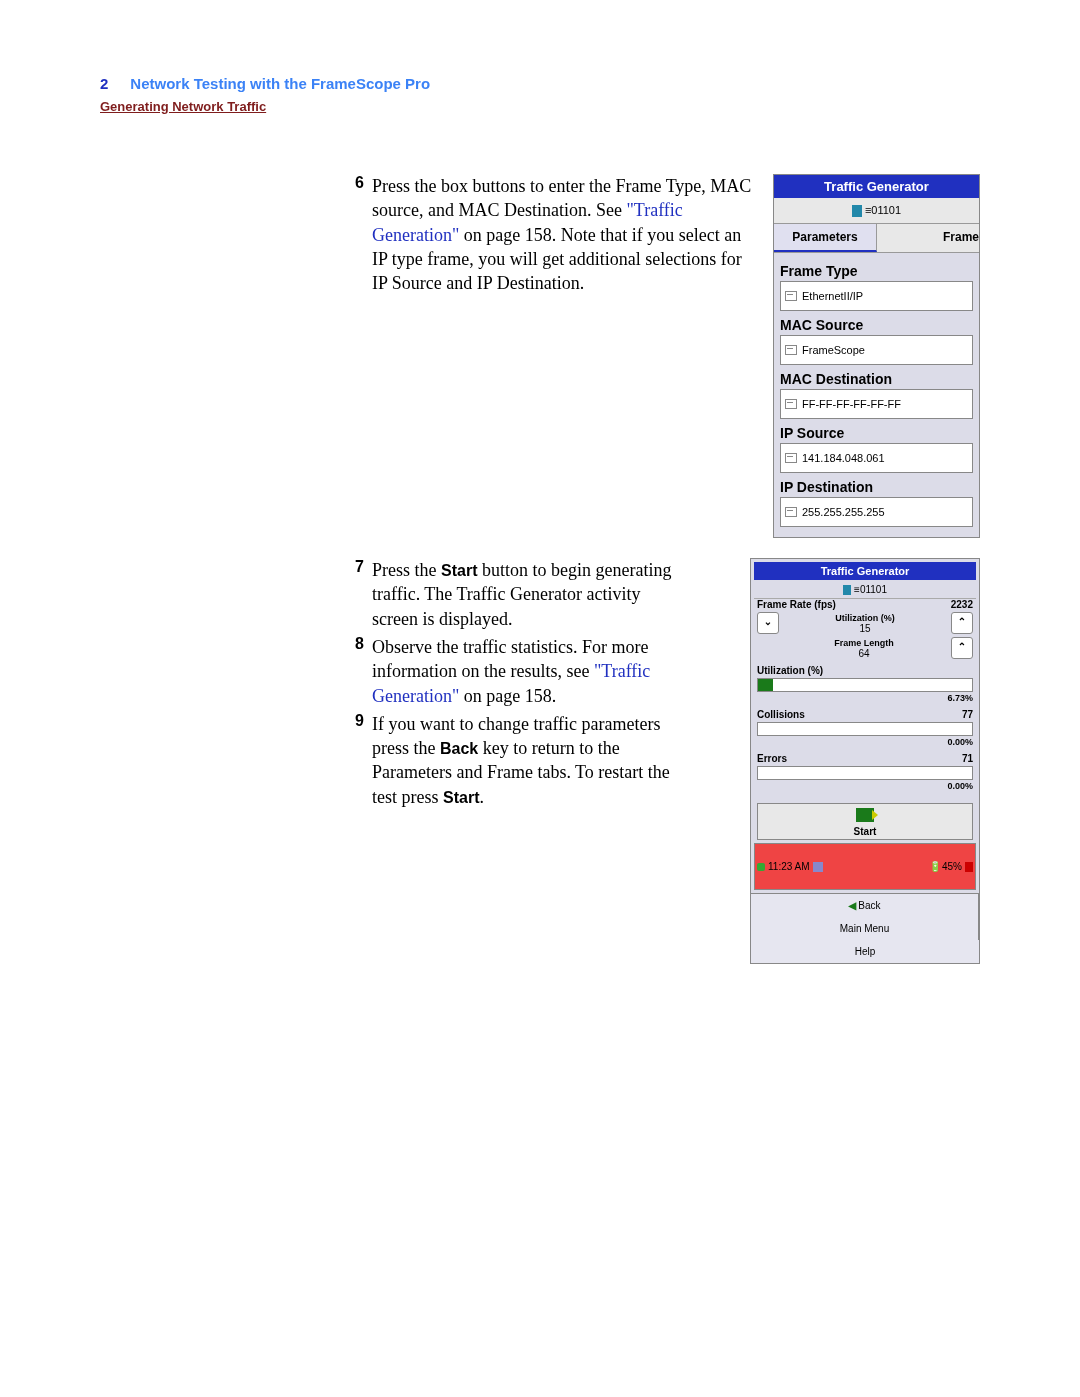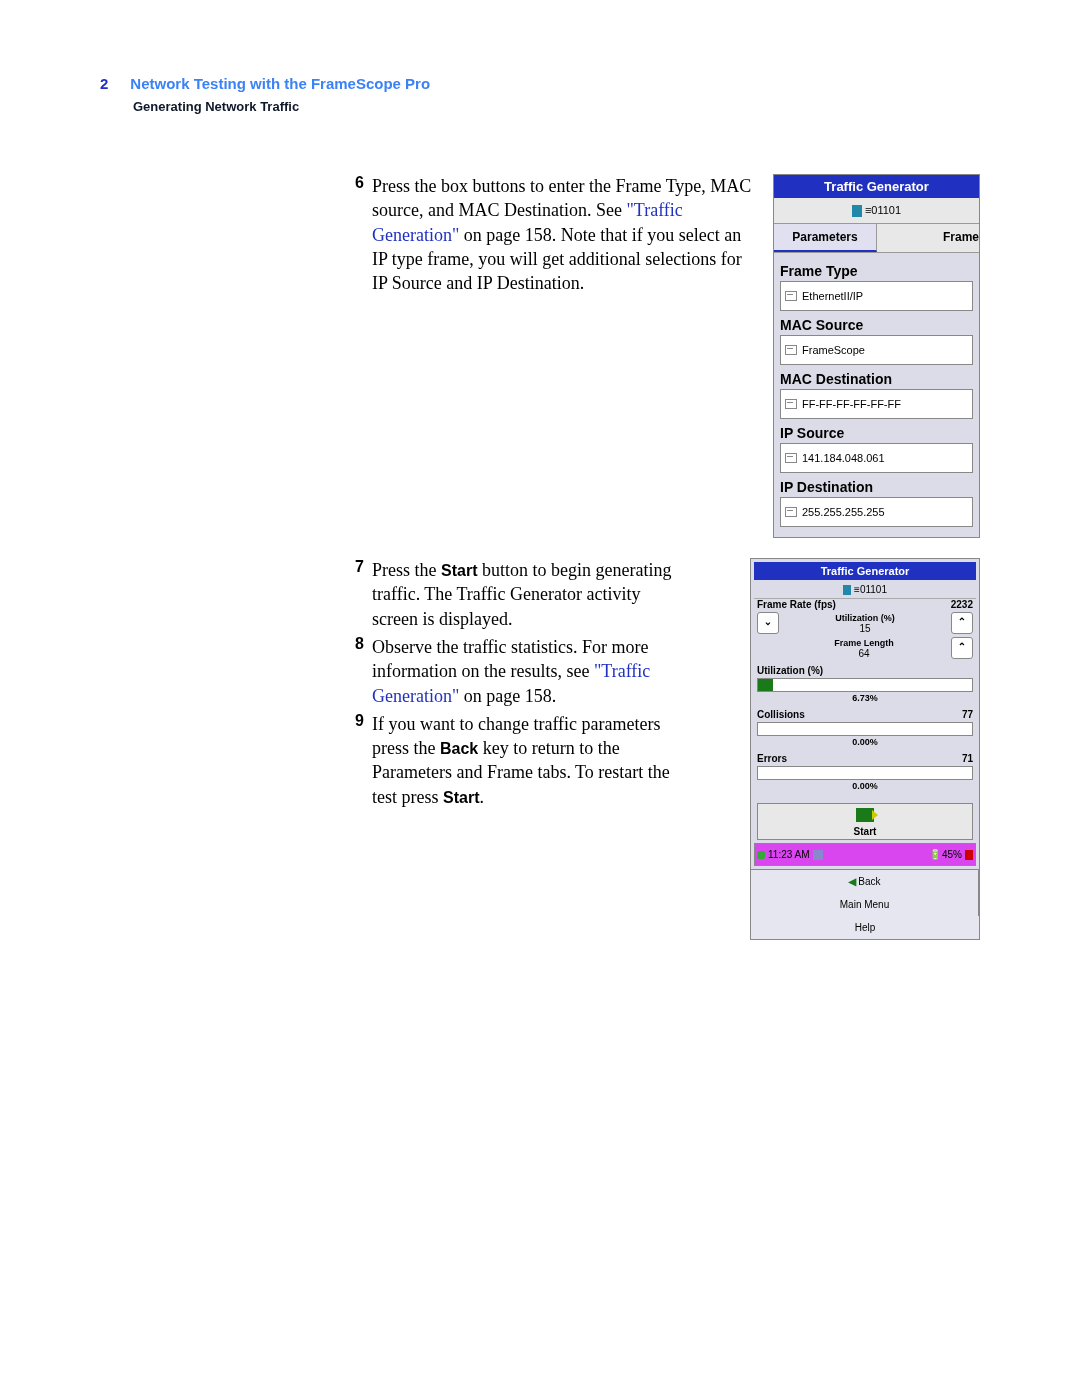--- a/index.html
+++ b/index.html
@@ -31,26 +31,26 @@
     display: inline-block;
   }
   .chapter-title {
     color: #3b82f6;
     font-family: Arial, sans-serif;
     font-weight: bold;
     font-size: 15px;
     display: inline-block;
   }
   .section-title {
-    color: #0f172a;
+    color: #7f1d1d;
     font-family: Arial, sans-serif;
     font-weight: bold;
     font-size: 13px;
     margin-top: 6px;
-    margin-left: 33px;
+    text-decoration: underline;
   }
   .content-row {
     display: flex;
     align-items: flex-start;
     margin-bottom: 20px;
   }
   .step-block {
     flex: 1;
   }
   .step-item {
@@ -204,43 +204,43 @@
     background: #fff;
     position: relative;
     margin-top: 2px;
   }
   .d2-barfill {
     height: 100%;
     background: #1a7a1a;
     position: absolute;
     left: 0; top: 0;
   }
-  .d2-sec-pct-row { text-align: center; font-size: 9px; font-weight: bold; margin-top: 1px; }
+  .d2-sec-pct-row { text-align: right; font-size: 9px; font-weight: bold; margin-top: 1px; }
   .d2-start {
     margin-top: 12px;
     text-align: center;
     border: 1px solid #888;
     background: #e8e8e8;
     padding: 4px 0 2px 0;
   }
   .d2-start-icon {
     width: 18px; height: 14px;
     background: #1a7a1a;
     display: inline-block;
     position: relative;
   }
   .d2-start-icon::after { content: ''; position: absolute; right: -4px; top: 2px; width: 0; height: 0; border-left: 6px solid #cc0; border-top: 5px solid transparent; border-bottom: 5px solid transparent; }
   .d2-start-label { font-weight: bold; font-size: 10px; margin-top: 2px; }
   .d2-status {
     display: flex;
     align-items: center;
-    background: #d946ef;
+    background: #ef4444;
     border: 1px solid #888;
     margin: 3px;
-    padding: 5px 2px;
+    padding: 17px 2px;
     font-size: 10px;
   }
   .d2-status-led { width: 8px; height: 8px; background: #3a3; border-radius: 2px; margin-right: 3px; }
   .d2-status-doc { width: 10px; height: 10px; background: #88c; margin: 0 3px; }
   .d2-status-bolt { width: 8px; height: 10px; background: #c00; margin-left: 3px; }
   .d2-nav {
     display: flex;
     border-top: 1px solid #888;
     flex-direction: column;
   }

